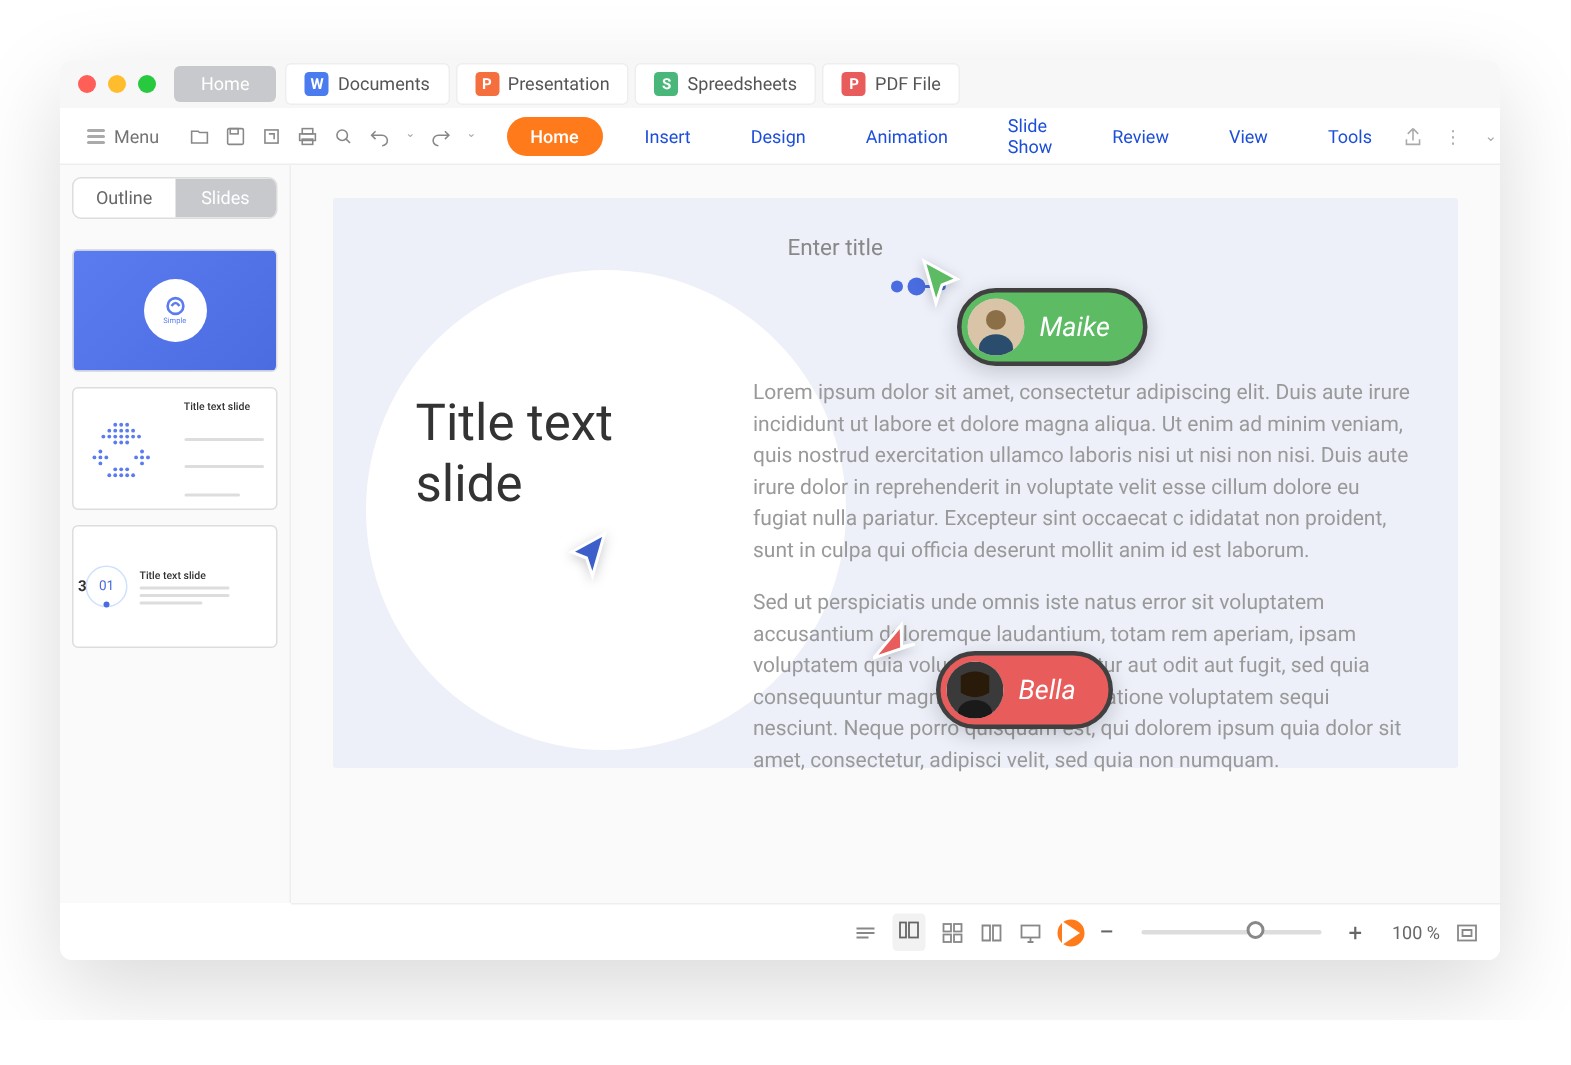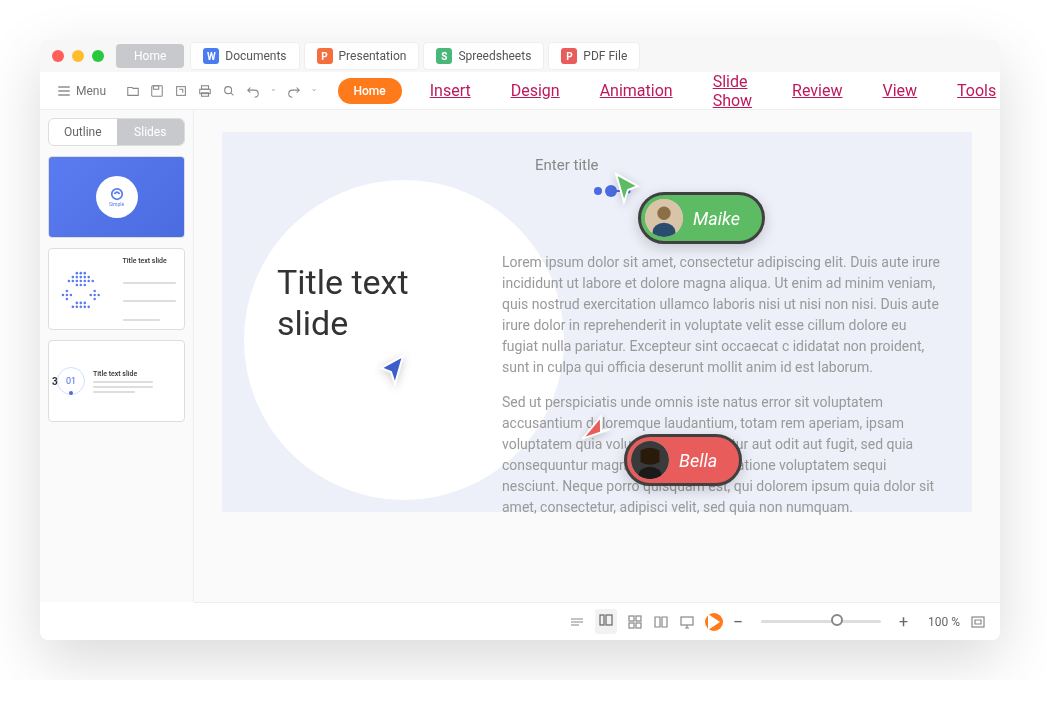--- a/index.html
+++ b/index.html
@@ -25,50 +25,50 @@
 .tab-icon-pdf { background: #e85c5c; }
 
 
 .toolbar { height: 38px; background: #fff; border-bottom: 1px solid #eee; display: flex; align-items: center; padding: 0 10px; font-size: 12px; color: #555; }
 .menu-btn { display: flex; align-items: center; gap: 6px; padding: 0 8px; color: #737373; }
 .burger { display: flex; flex-direction: column; gap: 2px; }
 .burger span { width: 12px; height: 2px; background: #aaa; border-radius: 1px; }
 .tool-icons { display: flex; gap: 10px; padding: 0 12px; color: #888; }
 .tool-icons svg { width: 14px; height: 14px; }
 .ribbon-home { background: #ff7a1a; color: #fff; padding: 6px 16px; border-radius: 14px; font-size: 12px; font-weight: 500; margin: 0 8px; }
-.ribbon-item { padding: 0 20px; color: #be185d; font-size: 16px; cursor: pointer; text-decoration: underline; }
+.ribbon-item { padding: 0 20px; color: #1d4ed8; font-size: 12px; cursor: pointer; }
 .toolbar-right { margin-left: auto; display: flex; align-items: center; gap: 14px; color: #aaa; }
 
 
 .body { display: flex; height: calc(100% - 70px - 38px); }
 
 
 .sidebar { width: 154px; background: #fafafa; border-right: 1px solid #eee; padding: 8px; }
-.view-toggle { display: flex; background: #fff; border: 1px solid #ddd; border-radius: 6px; overflow: hidden; margin-bottom: 10px; font-size: 12px; }
+.view-toggle { display: flex; background: #fff; border: 1px solid #ddd; border-radius: 6px; overflow: hidden; margin-bottom: 20px; font-size: 12px; }
 .view-toggle > div { flex: 1; text-align: center; padding: 6px 0; color: #666; }
 .view-toggle .active { background: #c8c9cc; color: #fff; text-align: center; }
 
 .thumb { background: #fff; border: 1px solid #ddd; border-radius: 4px; height: 82px; margin-bottom: 10px; position: relative; overflow: hidden; }
 .thumb1-bg { background: linear-gradient(135deg, #5b7cf0, #4a6ce0); height: 100%; display: flex; align-items: center; justify-content: center; }
 .thumb1-circle { width: 42px; height: 42px; background: #fff; border-radius: 50%; display: flex; flex-direction: column; align-items: center; justify-content: center; font-size: 5px; color: #5b7cf0; }
 .thumb2-content { display: flex; height: 100%; padding: 8px; gap: 6px; }
 .thumb2-dots { width: 50%; display: flex; flex-wrap: wrap; align-content: center; justify-content: center; }
 .thumb2-text { width: 50%; display: flex; flex-direction: column; justify-content: space-between; gap: 3px; }
 .thumb2-title { font-size: 7px; color: #333; font-weight: 500; }
 .thumb2-line { height: 2px; background: #ddd; border-radius: 1px; }
 .thumb3-content { display: flex; height: 100%; padding: 8px; align-items: center; gap: 8px; color: #4a6ce0; }
 .thumb3-num { font-size: 8px; border: 1px solid #d0e0ff; border-radius: 50%; width: 28px; height: 28px; display: flex; align-items: center; justify-content: center; position: relative; }
 .thumb3-chapter { position: absolute; left: -6px; font-size: 10px; font-weight: bold; color: #333; }
 
 
 .canvas-area { flex: 1; background: #fafafa; padding: 22px 28px; position: relative; }
 .slide { background: #edf0f9; width: 100%; height: 380px; border-radius: 2px; position: relative; overflow: visible; }
 .big-circle { position: absolute; left: 22px; top: 48px; width: 320px; height: 320px; background: #fff; border-radius: 50%; }
 .slide-title { position: absolute; left: 55px; top: 130px; font-size: 34px; color: #333; font-weight: 400; line-height: 1.2; }
-.enter-title { position: absolute; left: 313px; top: 24px; font-size: 15px; color: #888; }
+.enter-title { position: absolute; left: 303px; top: 24px; font-size: 15px; color: #888; }
 .dots-deco { position: absolute; left: 370px; top: 52px; }
 .body-text { position: absolute; left: 280px; top: 120px; right: 28px; font-size: 14px; color: #999; line-height: 1.5; }
 .body-text p { margin-bottom: 14px; }
 
 
 .cursor-green { position: absolute; left: 390px; top: 40px; }
 .cursor-blue { position: absolute; left: 155px; top: 222px; }
 .cursor-red { position: absolute; left: 360px; top: 280px; }
 .cursor-svg { filter: drop-shadow(0 2px 4px rgba(0,0,0,0.2)); }
 

